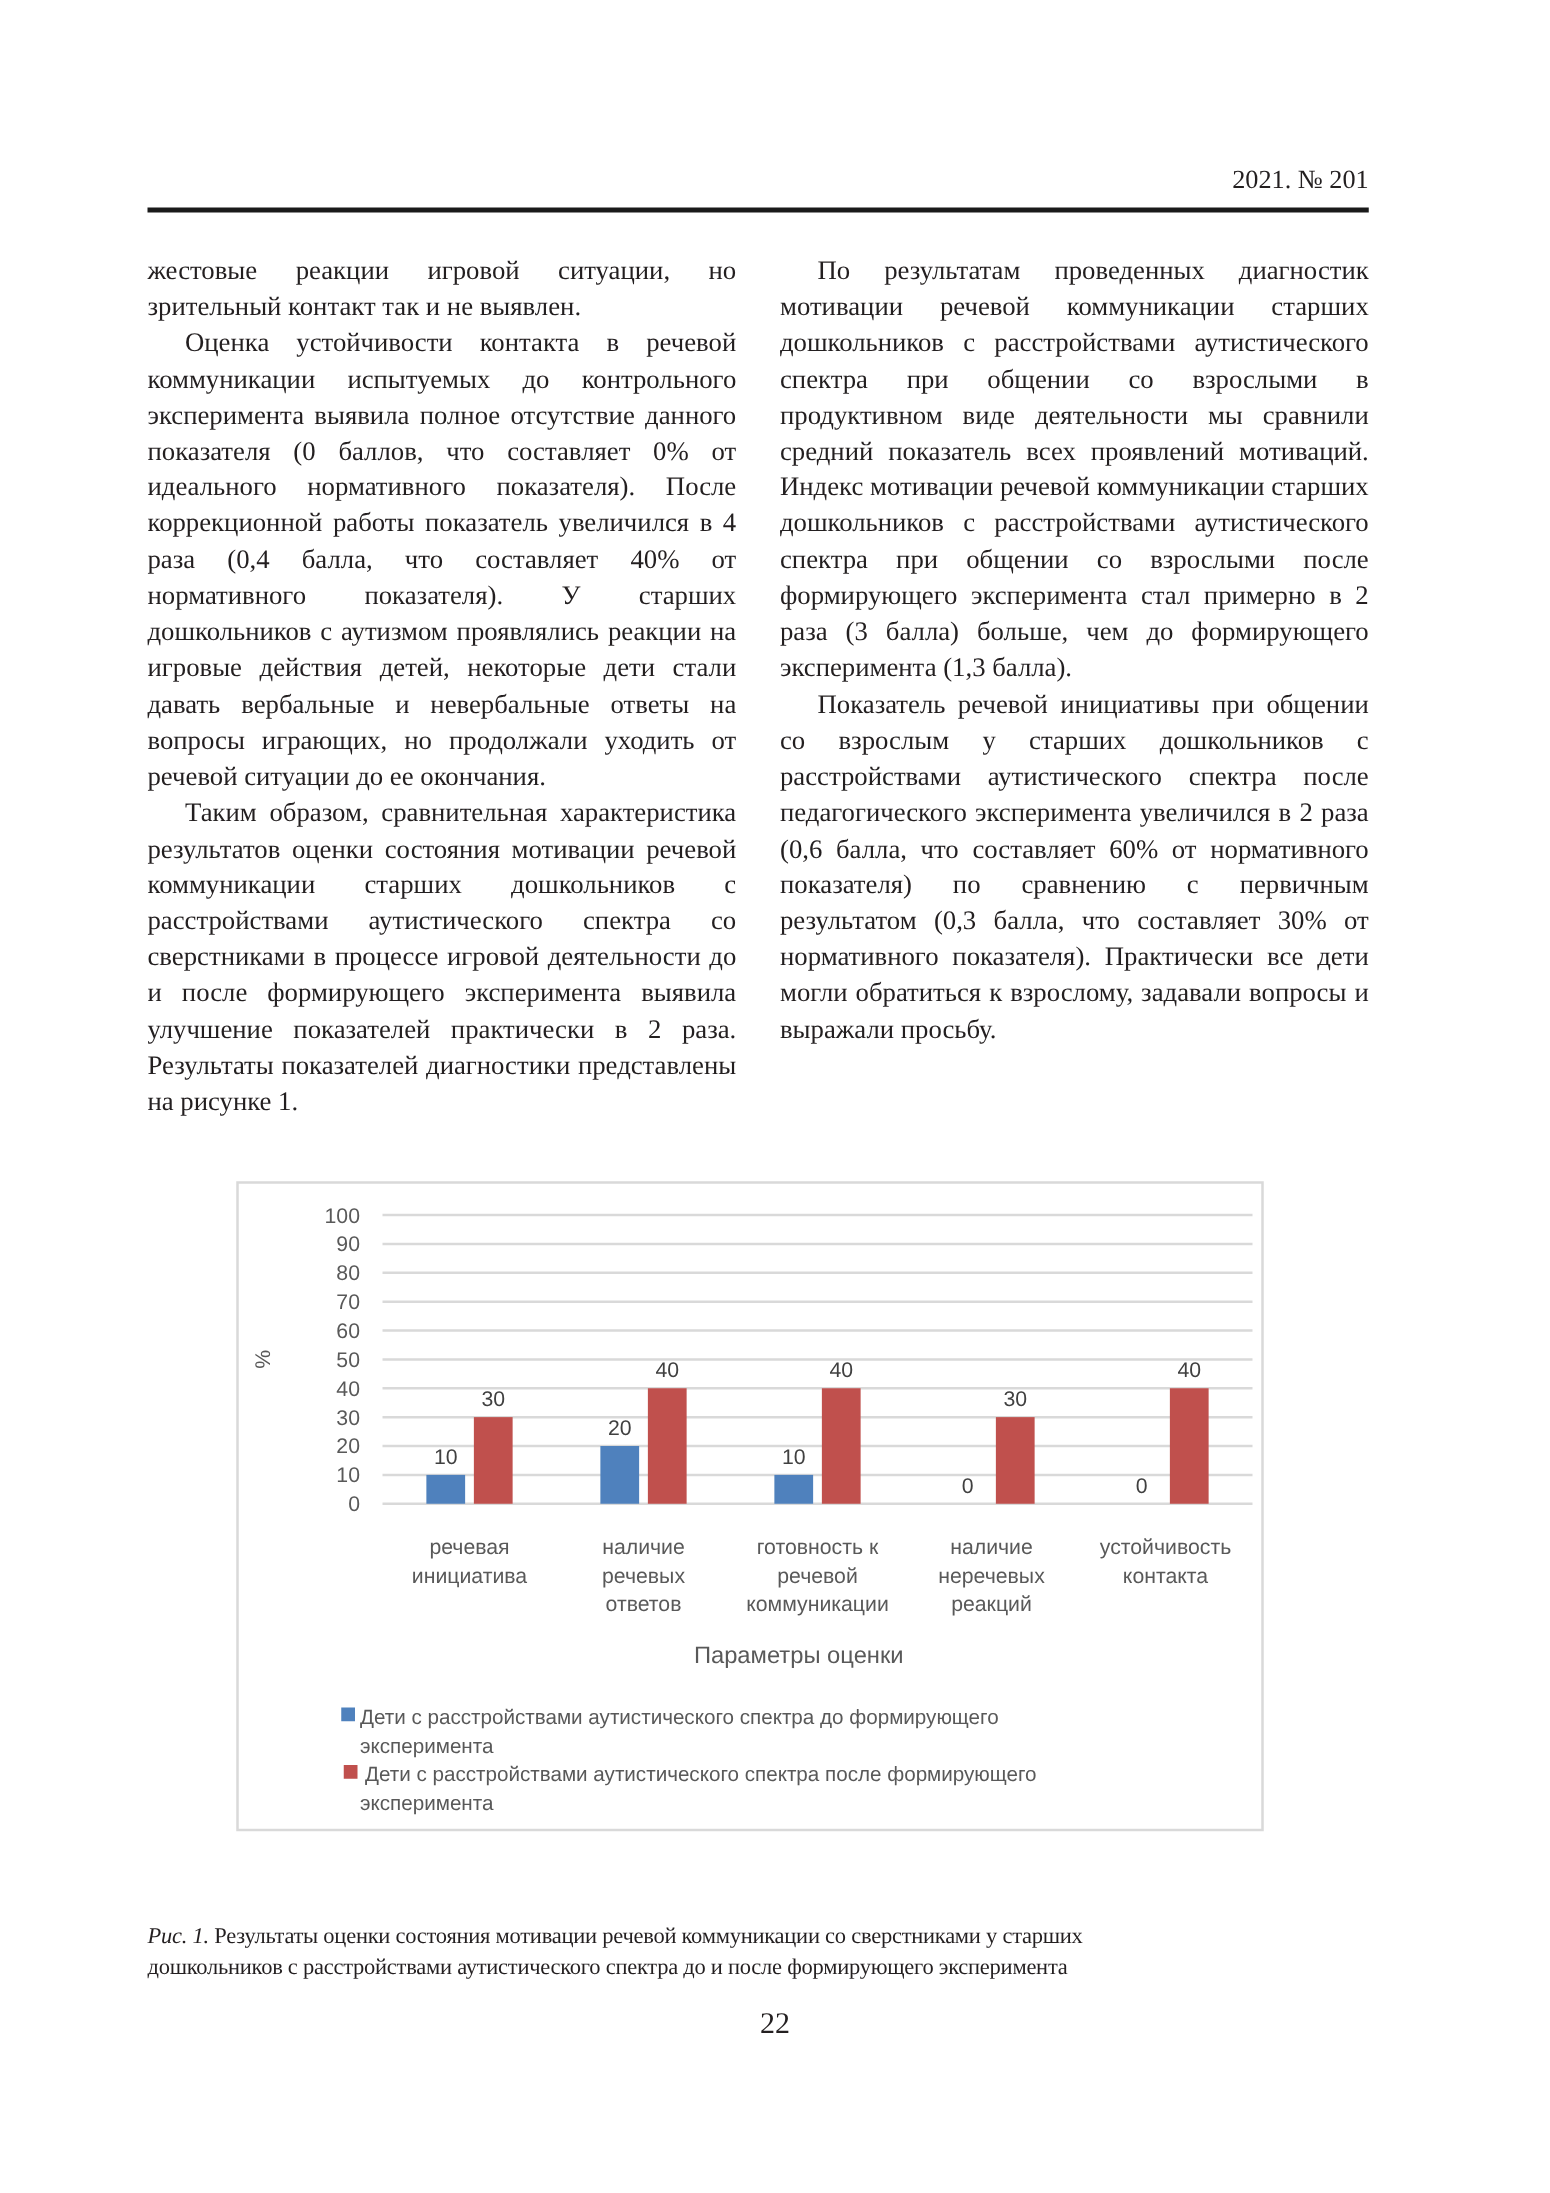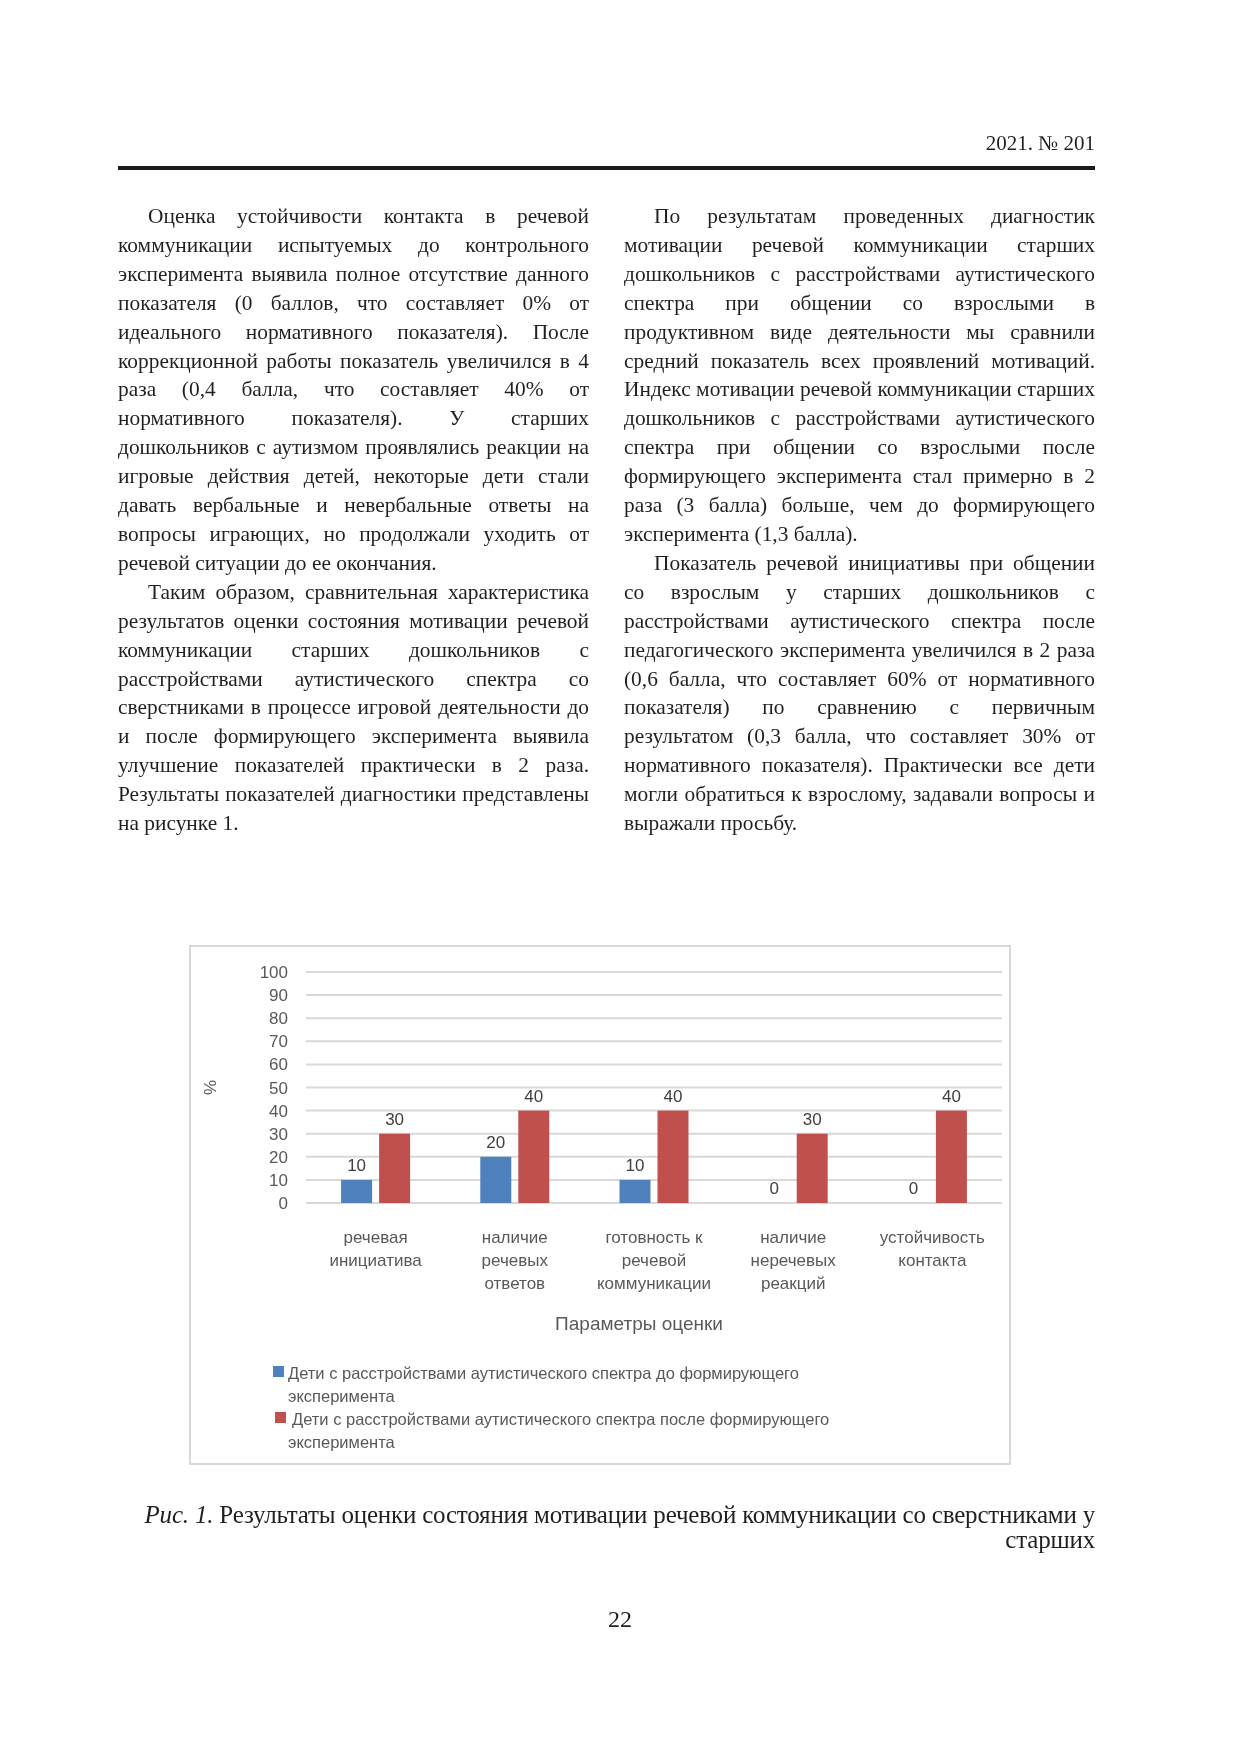--- a/index.html
+++ b/index.html
@@ -8,33 +8,34 @@
   .header-num { position:absolute; right:145px; top:131px; font-weight:normal; font-size:21px; }
   .header-rule { position:absolute; left:118px; top:166px; width:977px; height:4px; background:#1a1a1a; }
   .col { position:absolute; top:202px; width:471px; font-size:21.4px; line-height:28.9px; text-align:justify; }
   .col.left { left:118px; }
   .col.right { left:624px; }
   .col p { margin:0; }
   .col p.indent { text-indent:30px; }
   .chart-frame { position:absolute; left:189px; top:945px; width:822px; height:520px;
                  border:2px solid #d9d9d9; background:#fff; box-sizing:border-box; }
   .chart-svg { position:absolute; left:0; top:0; }
-  .caption { position:absolute; left:118px; top:1502px; width:977px; text-align:right;
-             font-size:25px; line-height:25px; letter-spacing:-0.2px; }
+  .caption { position:absolute; left:118px; top:1536px; width:977px; text-align:left;
+             font-size:18px; line-height:25px; letter-spacing:-0.2px; }
   .caption .fig { font-style:italic; }
   .page-num { position:absolute; left:0; width:1240px; top:1606px; text-align:center; font-size:24px; }
   .sans { font-family:"Liberation Sans","DejaVu Sans",sans-serif; }
 </style>
 </head>
 <body>
 
 <div class="header-num">2021. № 201</div>
 <div class="header-rule"></div>
 
 <div class="col left">
+  <p>жестовые реакции игровой ситуации, но зрительный контакт так и не выявлен.</p>
   <p class="indent">Оценка устойчивости контакта в речевой коммуникации испытуемых до контрольного эксперимента выявила полное отсутствие данного показателя (0 баллов, что составляет 0% от идеального нормативного показателя). После коррекционной работы показатель увеличился в 4 раза (0,4 балла, что составляет 40% от нормативного показателя). У старших дошкольников с аутизмом проявлялись реакции на игровые действия детей, некоторые дети стали давать вербальные и невербальные ответы на вопросы играющих, но продолжали уходить от речевой ситуации до ее окончания.</p>
   <p class="indent">Таким образом, сравнительная характеристика результатов оценки состояния мотивации речевой коммуникации старших дошкольников с расстройствами аутистического спектра со сверстниками в процессе игровой деятельности до и после формирующего эксперимента выявила улучшение показателей практически в 2 раза. Результаты показателей диагностики представлены на рисунке 1.</p>
 </div>
 
 <div class="col right">
   <p class="indent">По результатам проведенных диагностик мотивации речевой коммуникации старших дошкольников с расстройствами аутистического спектра при общении со взрослыми в продуктивном виде деятельности мы сравнили средний показатель всех проявлений мотиваций. Индекс мотивации речевой коммуникации старших дошкольников с расстройствами аутистического спектра при общении со взрослыми после формирующего эксперимента стал примерно в 2 раза (3 балла) больше, чем до формирующего эксперимента (1,3 балла).</p>
   <p class="indent">Показатель речевой инициативы при общении со взрослым у старших дошкольников с расстройствами аутистического спектра после педагогического эксперимента увеличился в 2 раза (0,6 балла, что составляет 60% от нормативного показателя) по сравнению с первичным результатом (0,3 балла, что составляет 30% от нормативного показателя). Практически все дети могли обратиться к взрослому, задавали вопросы и выражали просьбу.</p>
 </div>
 
 <div class="chart-frame">
@@ -98,15 +99,16 @@
       <text x="97" y="432" font-size="16.5" fill="#595959">Дети с расстройствами аутистического спектра до формирующего</text>
       <text x="97" y="455" font-size="16.5" fill="#595959">эксперимента</text>
       <rect x="84" y="465" width="11" height="11" fill="#c0504d"></rect>
       <text x="101" y="478" font-size="16.5" fill="#595959">Дети с расстройствами аутистического спектра после формирующего</text>
       <text x="97" y="501" font-size="16.5" fill="#595959">эксперимента</text>
     </svg>
 </div>
 
 <div class="caption">
   <span class="fig">Рис. 1.</span><span> Результаты оценки состояния мотивации речевой коммуникации со сверстниками у старших</span><br>
+  <span>дошкольников с расстройствами аутистического спектра до и после формирующего эксперимента</span>
 </div>
 
 <div class="page-num">22</div>
 
 </body></html>

